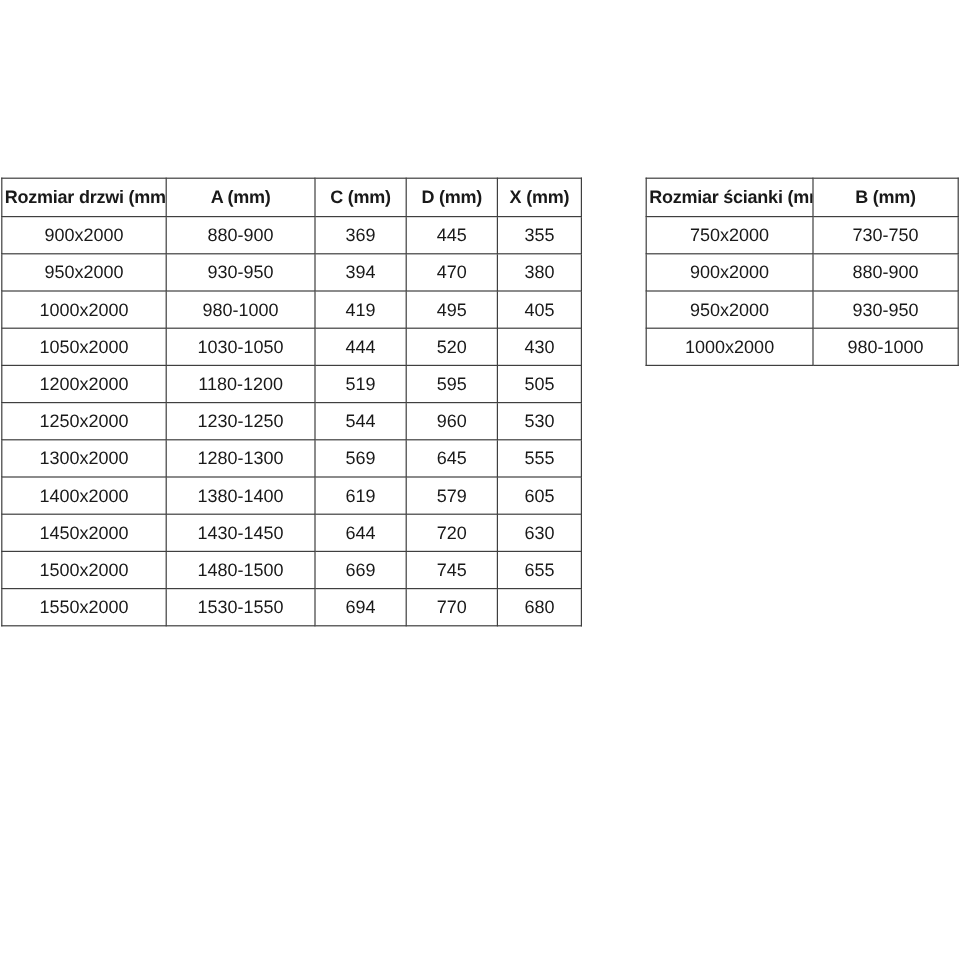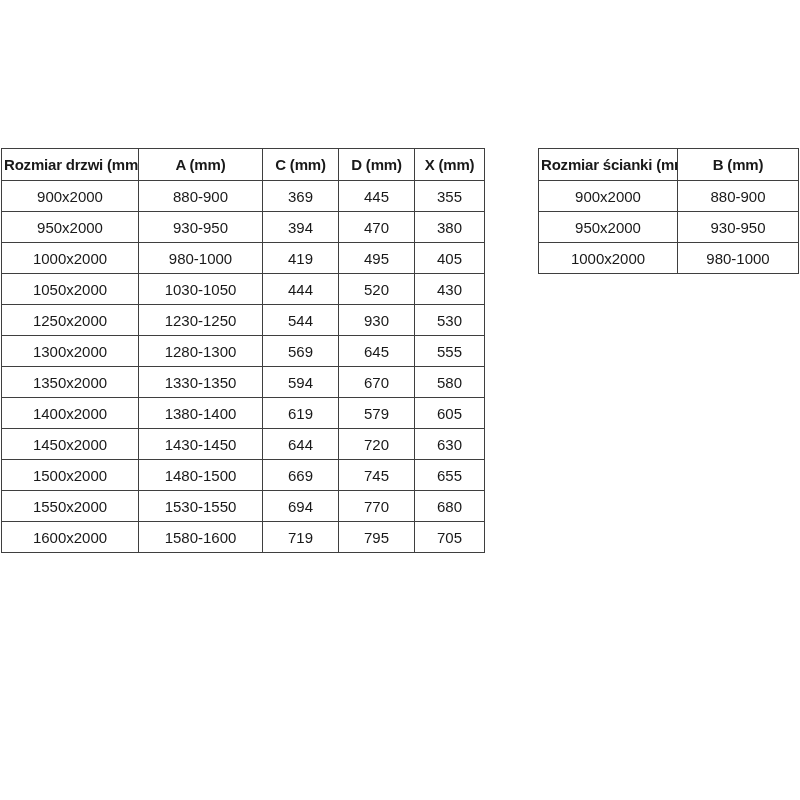--- a/index.html
+++ b/index.html
@@ -88,39 +88,39 @@
           <td>405</td>
         </tr>
         <tr>
           <td>1050x2000</td>
           <td>1030-1050</td>
           <td>444</td>
           <td>520</td>
           <td>430</td>
         </tr>
         <tr>
+          <td>1200x2000</td>
+          <td>1180-1200</td>
+          <td>519</td>
+          <td>595</td>
+          <td>505</td>
+        </tr>
+        <tr>
           <td>1250x2000</td>
           <td>1230-1250</td>
           <td>544</td>
-          <td>930</td>
+          <td>960</td>
           <td>530</td>
         </tr>
         <tr>
           <td>1300x2000</td>
           <td>1280-1300</td>
           <td>569</td>
           <td>645</td>
           <td>555</td>
-        </tr>
-        <tr>
-          <td>1350x2000</td>
-          <td>1330-1350</td>
-          <td>594</td>
-          <td>670</td>
-          <td>580</td>
         </tr>
         <tr>
           <td>1400x2000</td>
           <td>1380-1400</td>
           <td>619</td>
           <td>579</td>
           <td>605</td>
         </tr>
         <tr>
           <td>1450x2000</td>
@@ -136,42 +136,39 @@
           <td>745</td>
           <td>655</td>
         </tr>
         <tr>
           <td>1550x2000</td>
           <td>1530-1550</td>
           <td>694</td>
           <td>770</td>
           <td>680</td>
         </tr>
-        <tr>
-          <td>1600x2000</td>
-          <td>1580-1600</td>
-          <td>719</td>
-          <td>795</td>
-          <td>705</td>
-        </tr>
       </tbody>
   </table>
 
   <table id="wall-table">
     <colgroup>
       <col class="c0">
         <col class="c1">
     </colgroup>
     <thead>
       <tr>
           <th>Rozmiar ścianki (mm)</th>
           <th>B (mm)</th>
         </tr>
     </thead>
     <tbody>
+        <tr>
+          <td>750x2000</td>
+          <td>730-750</td>
+        </tr>
         <tr>
           <td>900x2000</td>
           <td>880-900</td>
         </tr>
         <tr>
           <td>950x2000</td>
           <td>930-950</td>
         </tr>
         <tr>
           <td>1000x2000</td>

